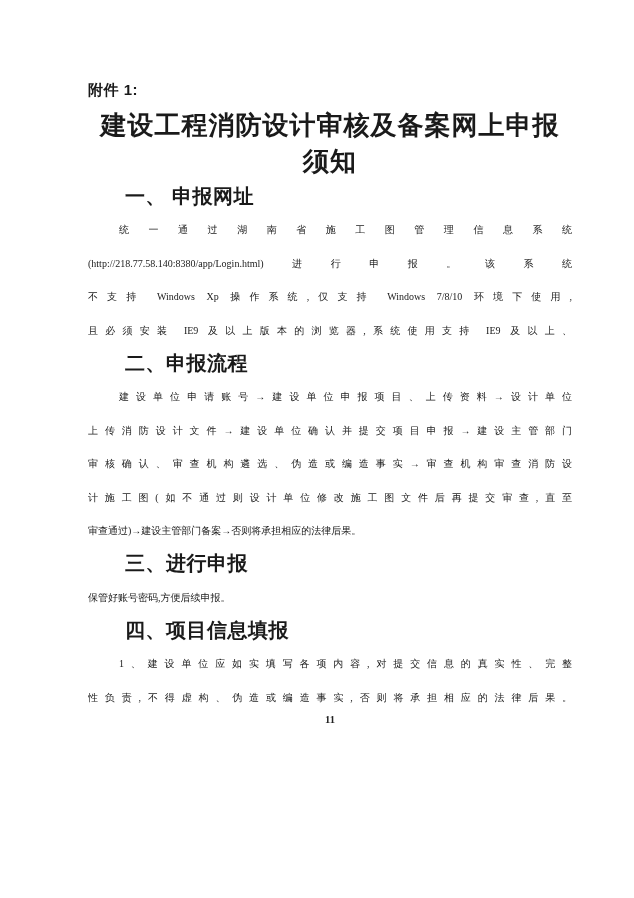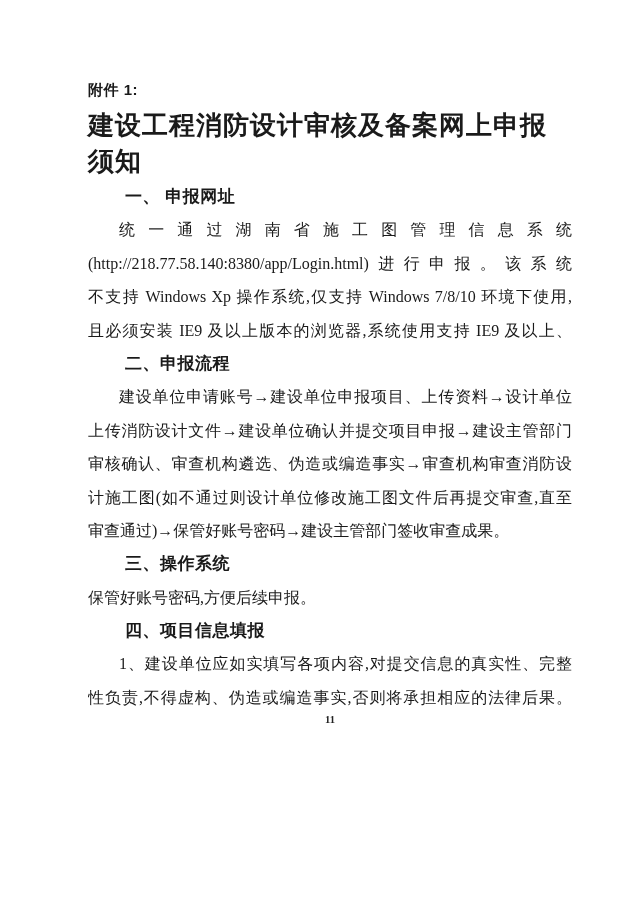--- a/index.html
+++ b/index.html
@@ -14,38 +14,38 @@
     overflow: hidden;
   }
   .attach {
     height: 20px; line-height: 20px;
     font-size: 15px; font-weight: 700;
     letter-spacing: 0.5px;
     font-family: "Liberation Sans", "DejaVu Sans", sans-serif;
   }
   .title {
     margin: 8px 0 0 0;
-    text-align: left;
+    text-align: center;
     font-size: 26px; line-height: 36px;
     font-weight: 700;
     letter-spacing: 1px;
     font-family: "Liberation Serif", "DejaVu Serif", serif;
   }
   .title span { display: block; }
   .heading {
     height: 33.4px; line-height: 33.4px;
     padding-left: 37px;
-    font-size: 17px; font-weight: 700;
+    font-size: 20px; font-weight: 700;
     letter-spacing: 0.5px;
     font-family: "Liberation Sans", "DejaVu Sans", sans-serif;
     overflow: hidden; white-space: nowrap;
   }
   .line {
     height: 33.4px; line-height: 33.4px;
-    font-size: 16px;
+    font-size: 10px;
     overflow: hidden;
     font-family: "Liberation Serif", "DejaVu Serif", serif;
   }
   .line.indent { padding-left: 31px; }
   .line.fill { text-align: justify; text-align-last: justify; }
   .pagenum {
     margin-top: 0;
     text-align: center;
     font-size: 10.5px; font-weight: 700;
     color: #222222;
@@ -67,23 +67,23 @@
   <div class="line fill indent">统一通过湖南省施工图管理信息系统</div>
   <div class="line fill">(http://218.77.58.140:8380/app/Login.html)进行申报。该系统</div>
   <div class="line fill">不支持 Windows Xp 操作系统,仅支持 Windows 7/8/10 环境下使用,</div>
   <div class="line fill">且必须安装 IE9 及以上版本的浏览器,系统使用支持 IE9 及以上、</div>
 
   <div class="heading">二、申报流程</div>
   <div class="line fill indent">建设单位申请账号→建设单位申报项目、上传资料→设计单位</div>
   <div class="line fill">上传消防设计文件→建设单位确认并提交项目申报→建设主管部门</div>
   <div class="line fill">审核确认、审查机构遴选、伪造或编造事实→审查机构审查消防设</div>
   <div class="line fill">计施工图(如不通过则设计单位修改施工图文件后再提交审查,直至</div>
-  <div class="line">审查通过)→保管好账号密码→建设主管部门签收审查成果。</div>
+  <div class="line">审查通过)→建设主管部门备案→否则将承担相应的法律后果。</div>
 
-  <div class="heading">三、操作系统</div>
+  <div class="heading">三、进行申报</div>
   <div class="line">保管好账号密码,方便后续申报。</div>
 
   <div class="heading">四、项目信息填报</div>
   <div class="line fill indent">1、建设单位应如实填写各项内容,对提交信息的真实性、完整</div>
   <div class="line fill">性负责,不得虚构、伪造或编造事实,否则将承担相应的法律后果。</div>
 
   <div class="pagenum">11</div>
 
 </div>
 

